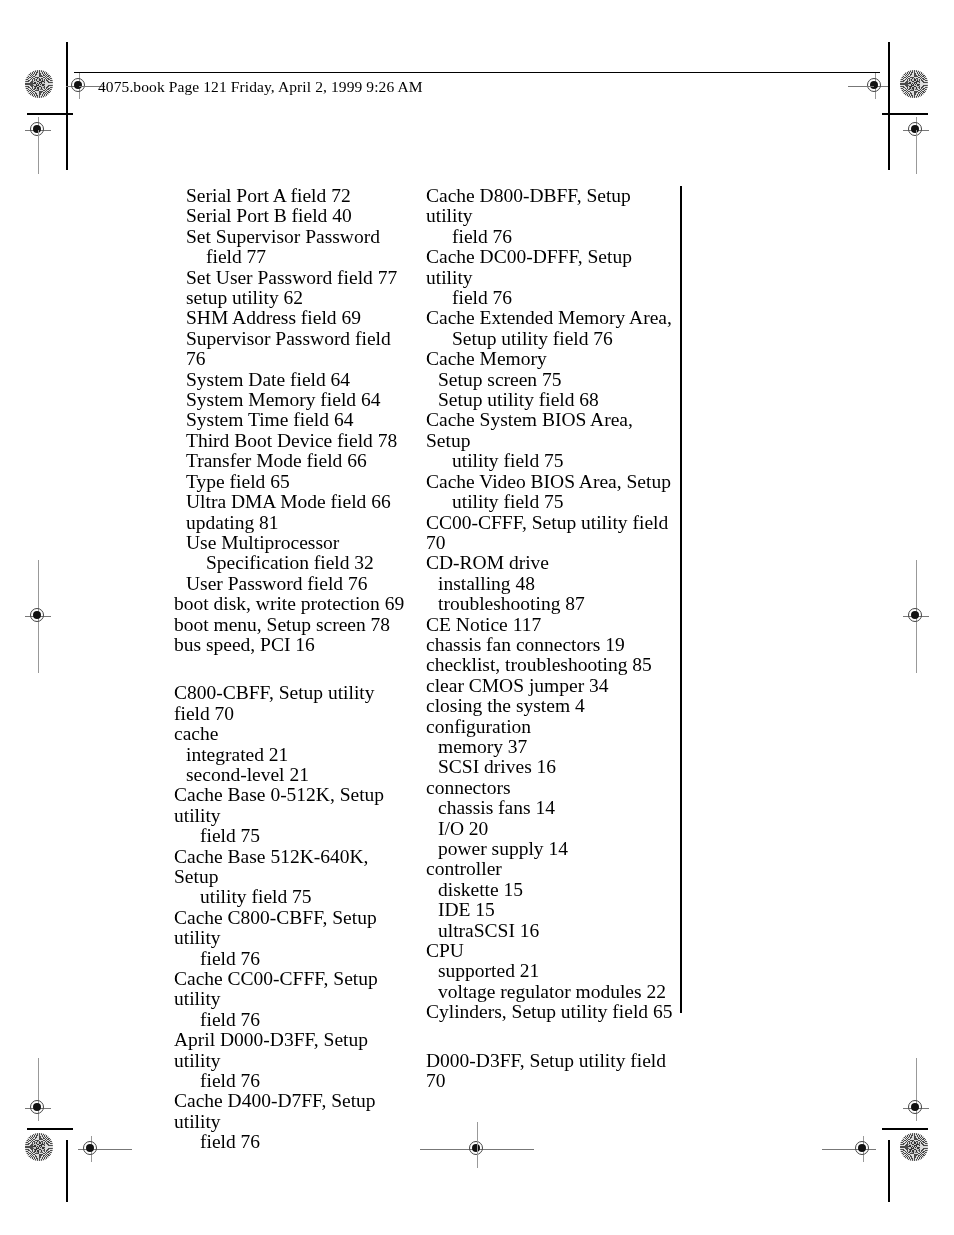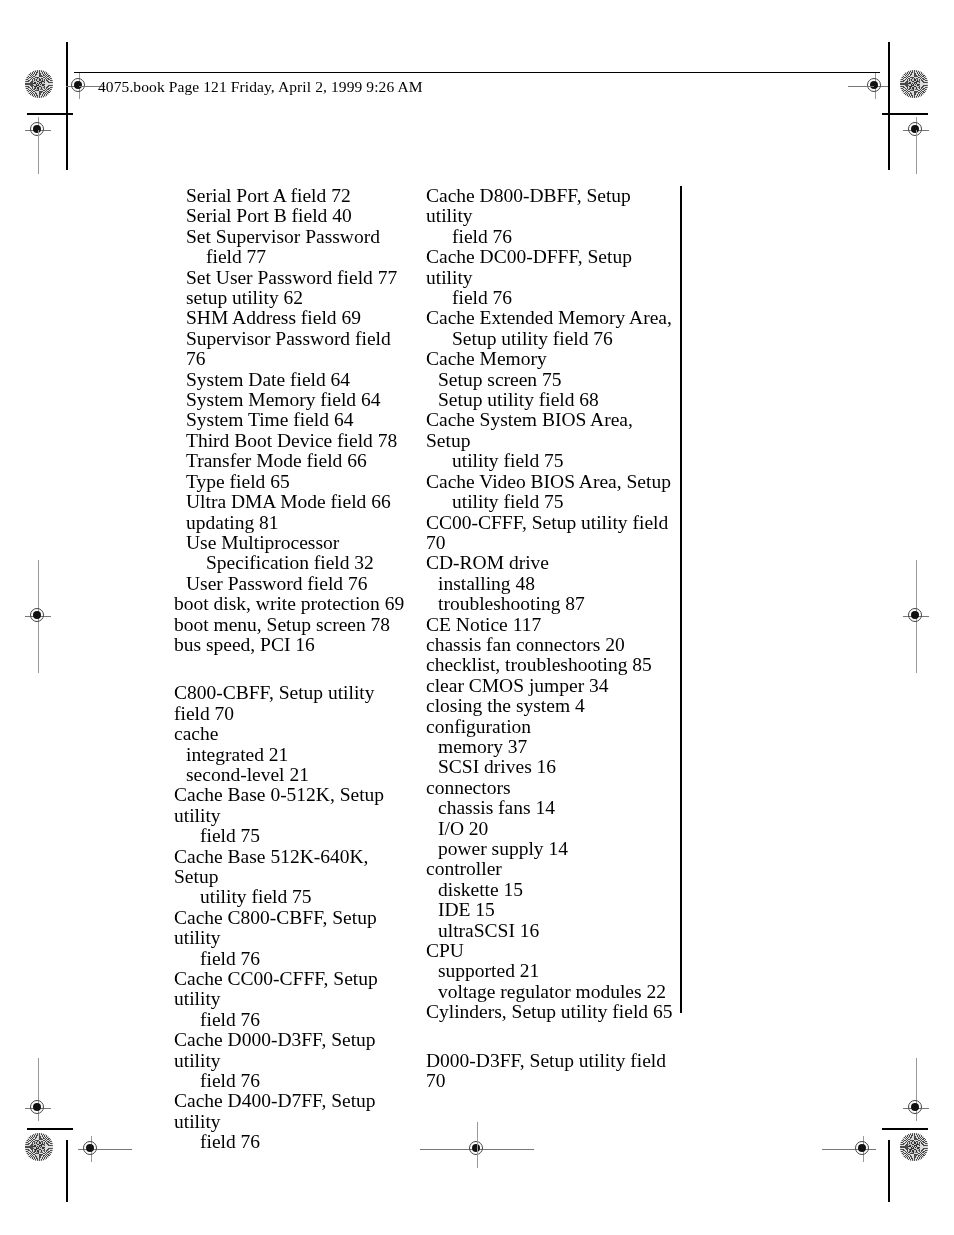--- a/index.html
+++ b/index.html
@@ -290,38 +290,38 @@
       <div class="entry lvl0"><span>bus speed, PCI 16</span></div>
       <div class="gap"></div>
       <div class="entry lvl0"><span>C800-CBFF, Setup utility field 70</span></div>
       <div class="entry lvl0"><span>cache</span></div>
       <div class="entry lvl1"><span>integrated 21</span></div>
       <div class="entry lvl1"><span>second-level 21</span></div>
       <div class="entry lvl0"><span>Cache Base 0-512K, Setup utility</span><span class="cont">field 75</span></div>
       <div class="entry lvl0"><span>Cache Base 512K-640K, Setup</span><span class="cont">utility field 75</span></div>
       <div class="entry lvl0"><span>Cache C800-CBFF, Setup utility</span><span class="cont">field 76</span></div>
       <div class="entry lvl0"><span>Cache CC00-CFFF, Setup utility</span><span class="cont">field 76</span></div>
-      <div class="entry lvl0"><span>Cache D000-D3FF, Setup utility</span><span class="cont">field 76</span></div>
+      <div class="entry lvl0"><span>April D000-D3FF, Setup utility</span><span class="cont">field 76</span></div>
       <div class="entry lvl0"><span>Cache D400-D7FF, Setup utility</span><span class="cont">field 76</span></div>
     </div>
   <div class="column col-right" id="col-right">
       <div class="entry lvl0"><span>Cache D800-DBFF, Setup utility</span><span class="cont">field 76</span></div>
       <div class="entry lvl0"><span>Cache DC00-DFFF, Setup utility</span><span class="cont">field 76</span></div>
       <div class="entry lvl0"><span>Cache Extended Memory Area,</span><span class="cont">Setup utility field 76</span></div>
       <div class="entry lvl0"><span>Cache Memory</span></div>
       <div class="entry lvl1"><span>Setup screen 75</span></div>
       <div class="entry lvl1"><span>Setup utility field 68</span></div>
       <div class="entry lvl0"><span>Cache System BIOS Area, Setup</span><span class="cont">utility field 75</span></div>
       <div class="entry lvl0"><span>Cache Video BIOS Area, Setup</span><span class="cont">utility field 75</span></div>
       <div class="entry lvl0"><span>CC00-CFFF, Setup utility field 70</span></div>
       <div class="entry lvl0"><span>CD-ROM drive</span></div>
       <div class="entry lvl1"><span>installing 48</span></div>
       <div class="entry lvl1"><span>troubleshooting 87</span></div>
       <div class="entry lvl0"><span>CE Notice 117</span></div>
-      <div class="entry lvl0"><span>chassis fan connectors 20</span></div>
+      <div class="entry lvl0"><span>chassis fan connectors 19</span></div>
       <div class="entry lvl0"><span>checklist, troubleshooting 85</span></div>
       <div class="entry lvl0"><span>clear CMOS jumper 34</span></div>
       <div class="entry lvl0"><span>closing the system 4</span></div>
       <div class="entry lvl0"><span>configuration</span></div>
       <div class="entry lvl1"><span>memory 37</span></div>
       <div class="entry lvl1"><span>SCSI drives 16</span></div>
       <div class="entry lvl0"><span>connectors</span></div>
       <div class="entry lvl1"><span>chassis fans 14</span></div>
       <div class="entry lvl1"><span>I/O 20</span></div>
       <div class="entry lvl1"><span>power supply 14</span></div>

